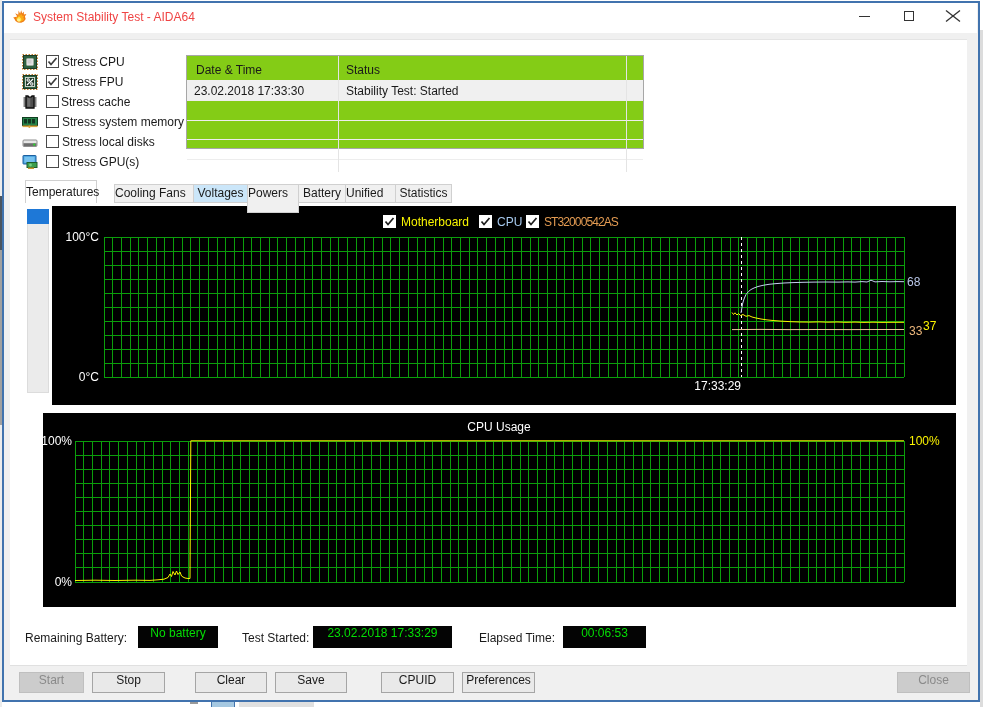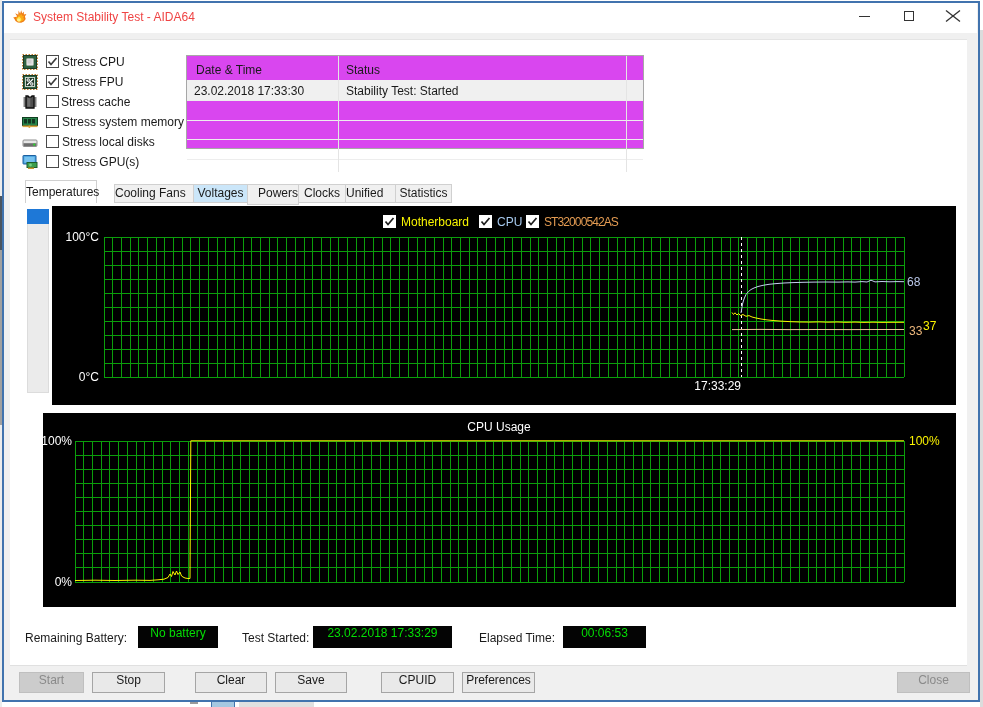--- a/index.html
+++ b/index.html
@@ -98,38 +98,38 @@
 <div class="t" style="left:62px;top:134px">Stress local disks</div>
 <div style="position:absolute;left:22px;top:154px;width:16px;height:16px"><svg width="16" height="16" viewBox="0 0 16 16">
 <rect x="1" y="1.5" width="13" height="8.5" rx="0.5" fill="#4aa3e0" stroke="#1c5f9e" stroke-width="1"></rect>
 <rect x="2.4" y="2.9" width="10.2" height="5.7" fill="#77c2ef"></rect>
 <rect x="5" y="8.5" width="10" height="5" fill="#3c9f4e" stroke="#1d5f2c" stroke-width="1"></rect>
 <rect x="6" y="13.5" width="6" height="1.5" fill="#c89a30"></rect>
 <circle cx="8.5" cy="11" r="1.4" fill="#77cf84"></circle>
 </svg></div>
 <div style="position:absolute;left:46px;top:155px;width:11px;height:11px;background:#fff;border:1px solid #494949"></div>
 <div class="t" style="left:62px;top:154px">Stress GPU(s)</div>
-<div style="position:absolute;left:186px;top:55px;width:458px;height:94px;background:#d946ef;border:1px solid #a7a7a7;box-sizing:border-box">
+<div style="position:absolute;left:186px;top:55px;width:458px;height:94px;background:#84cc16;border:1px solid #a7a7a7;box-sizing:border-box">
     <div style="position:absolute;left:0;top:24px;width:456px;height:20px;background:#f0f0f0"></div>
     <div style="position:absolute;left:0;top:44px;width:456px;height:1px;background:#ededed"></div>
     <div style="position:absolute;left:0;top:63.5px;width:456px;height:1px;background:#ededed"></div>
     <div style="position:absolute;left:0;top:83px;width:456px;height:1px;background:#ededed"></div>
     <div style="position:absolute;left:0;top:102.5px;width:456px;height:1px;background:#ededed"></div>
     <div style="position:absolute;left:151px;top:0;width:1px;height:116px;background:#e4e4e4"></div>
     <div style="position:absolute;left:439px;top:0;width:1px;height:116px;background:#e4e4e4"></div>
     <div class="t" style="left:9px;top:6px">Date &amp; Time</div>
     <div class="t" style="left:159px;top:6px">Status</div>
     <div class="t" style="left:7px;top:27px">23.02.2018 17:33:30</div>
     <div class="t" style="left:159px;top:27px">Stability Test: Started</div>
   </div>
 <div class="t" style="position:absolute;left:25px;top:180px;width:72px;height:23px;background:#fff;border:1px solid #d0d0d0;border-bottom:none;box-sizing:border-box;z-index:3;text-align:center;line-height:22px">Temperatures</div>
 <div class="t" style="position:absolute;left:114px;top:184px;width:80px;height:19px;background:#f0f0f0;border:1px solid #d0d0d0;box-sizing:border-box;z-index:2;line-height:17px">Cooling Fans</div>
 <div class="t" style="position:absolute;left:193px;top:184px;width:55px;height:19px;background:#cbe6f9;border:1px solid #d0d0d0;box-sizing:border-box;z-index:2;text-align:center;line-height:17px">Voltages</div>
-<div class="t" style="position:absolute;left:247px;top:184px;width:52px;height:21px;background:#f0f0f0;border:1px solid #d0d0d0;box-sizing:border-box;z-index:2;text-align:right;line-height:17px">Powers</div>
-<div class="t" style="position:absolute;left:298px;top:184px;width:48px;height:19px;background:#f0f0f0;border:1px solid #d0d0d0;box-sizing:border-box;z-index:2;text-align:center;line-height:17px">Clocks</div>
+<div class="t" style="position:absolute;left:247px;top:184px;width:52px;height:29px;background:#f0f0f0;border:1px solid #d0d0d0;box-sizing:border-box;z-index:2;text-align:left;line-height:17px">Powers</div>
+<div class="t" style="position:absolute;left:298px;top:184px;width:48px;height:19px;background:#f0f0f0;border:1px solid #d0d0d0;box-sizing:border-box;z-index:2;text-align:center;line-height:17px">Battery</div>
 <div class="t" style="position:absolute;left:345px;top:184px;width:51px;height:19px;background:#f0f0f0;border:1px solid #d0d0d0;box-sizing:border-box;z-index:2;line-height:17px">Unified</div>
 <div class="t" style="position:absolute;left:395px;top:184px;width:57px;height:19px;background:#f0f0f0;border:1px solid #d0d0d0;box-sizing:border-box;z-index:2;text-align:center;line-height:17px">Statistics</div>
 
 <div style="position:absolute;left:27px;top:209px;width:22px;height:184px;background:#ebebeb;border:1px solid #dcdcdc;box-sizing:border-box"></div>
 <div style="position:absolute;left:27px;top:209px;width:22px;height:15px;background:#1e78d7"></div>
 <svg width="904" height="199" style="position:absolute;left:52px;top:206px">
     <rect x="0" y="0" width="904" height="199" fill="#000000"></rect>
     <path d="M52.00 31V171M60.70 31V171M69.39 31V171M78.09 31V171M86.78 31V171M95.48 31V171M104.17 31V171M112.87 31V171M121.57 31V171M130.26 31V171M138.96 31V171M147.65 31V171M156.35 31V171M165.04 31V171M173.74 31V171M182.43 31V171M191.13 31V171M199.83 31V171M208.52 31V171M217.22 31V171M225.91 31V171M234.61 31V171M243.30 31V171M252.00 31V171M260.70 31V171M269.39 31V171M278.09 31V171M286.78 31V171M295.48 31V171M304.17 31V171M312.87 31V171M321.57 31V171M330.26 31V171M338.96 31V171M347.65 31V171M356.35 31V171M365.04 31V171M373.74 31V171M382.43 31V171M391.13 31V171M399.83 31V171M408.52 31V171M417.22 31V171M425.91 31V171M434.61 31V171M443.30 31V171M452.00 31V171M460.70 31V171M469.39 31V171M478.09 31V171M486.78 31V171M495.48 31V171M504.17 31V171M512.87 31V171M521.57 31V171M530.26 31V171M538.96 31V171M547.65 31V171M556.35 31V171M565.04 31V171M573.74 31V171M582.43 31V171M591.13 31V171M599.83 31V171M608.52 31V171M617.22 31V171M625.91 31V171M634.61 31V171M643.30 31V171M652.00 31V171M660.70 31V171M669.39 31V171M678.09 31V171M686.78 31V171M695.48 31V171M704.17 31V171M712.87 31V171M721.57 31V171M730.26 31V171M738.96 31V171M747.65 31V171M756.35 31V171M765.04 31V171M773.74 31V171M782.43 31V171M791.13 31V171M799.83 31V171M808.52 31V171M817.22 31V171M825.91 31V171M834.61 31V171M843.30 31V171M852.00 31V171M52 31.00H852M52 45.00H852M52 59.00H852M52 73.00H852M52 87.00H852M52 101.00H852M52 115.00H852M52 129.00H852M52 143.00H852M52 157.00H852M52 171.00H852" stroke="#0b9e0b" stroke-width="1" fill="none" shape-rendering="crispEdges"></path>
     <rect x="331" y="9" width="13" height="13" fill="#ffffff"></rect>
     <polyline points="333.5,15.5 336,18.5 341.5,12" fill="none" stroke="#1c1c1c" stroke-width="1.7"></polyline>

